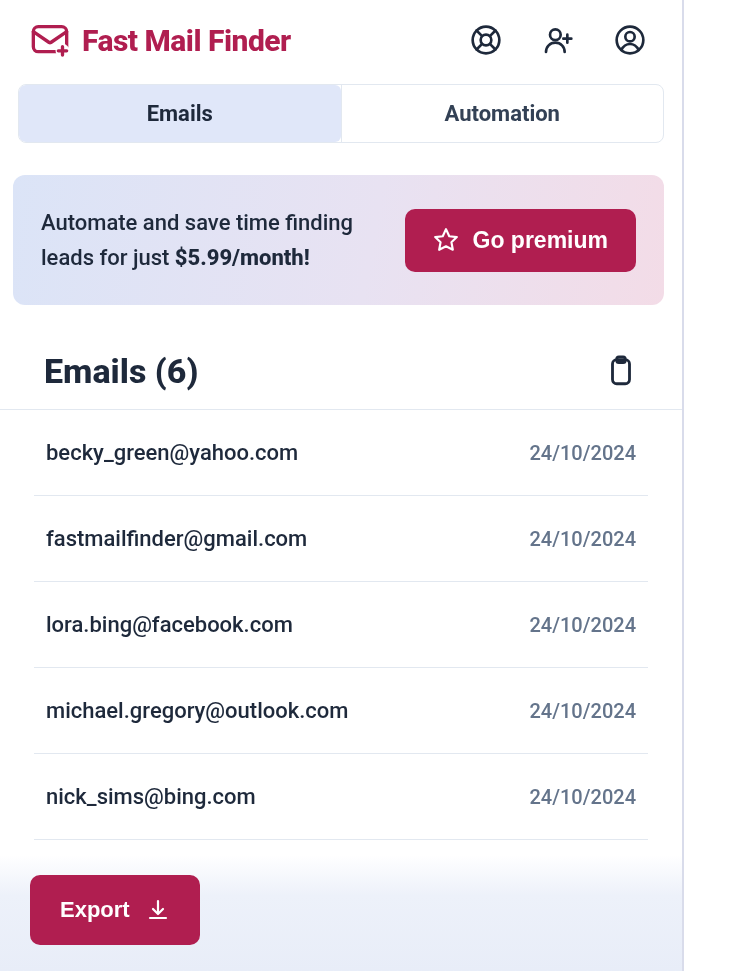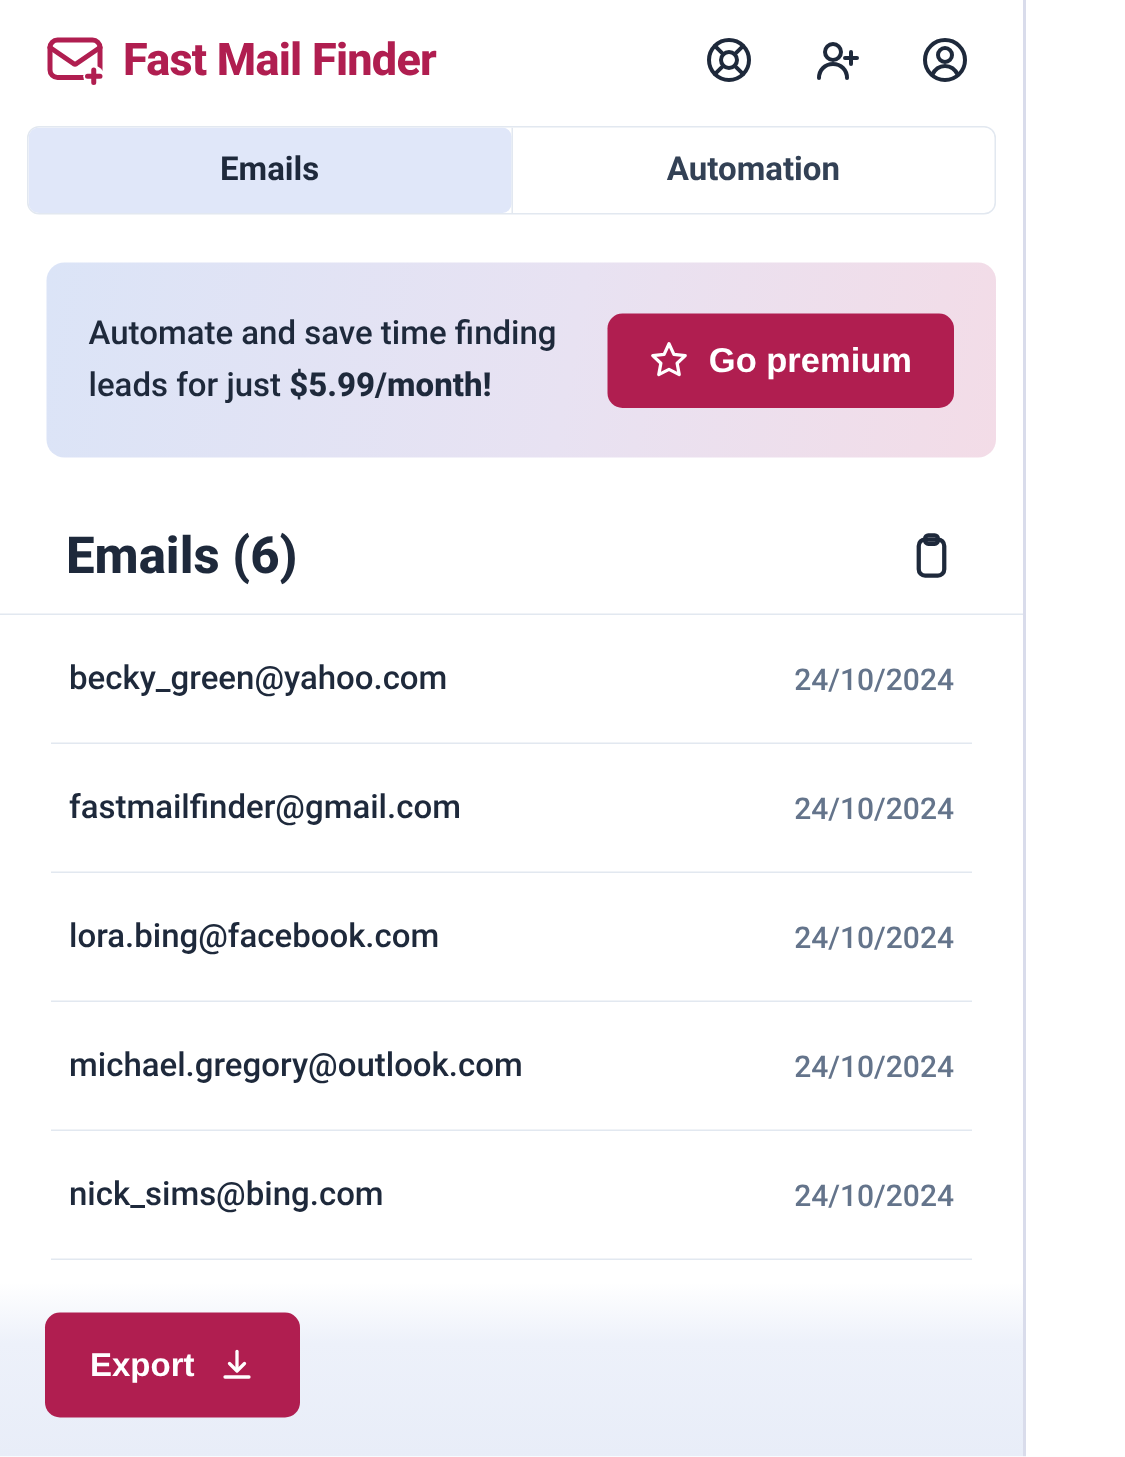--- a/index.html
+++ b/index.html
@@ -14,21 +14,21 @@
   .header-actions { display: flex; align-items: center; gap: 40px; padding-right: 6px; }
   .icon-btn { color: #1e293b; cursor: pointer; }
 
   
   .tabs { display: flex; margin: 12px 18px 0 18px; border: 1px solid #e2e8f0; border-radius: 8px; overflow: hidden; background: #fff; }
   .tab { flex: 1; text-align: center; padding: 16px 0; font-size: 22px; font-weight: 700; color: #334155; cursor: pointer; }
   .tab.active { background: #e0e7f9; color: #1e293b; border-radius: 6px; }
   .tab + .tab { border-left: 1px solid #e2e8f0; }
 
   
-  .promo { display: flex; align-items: center; justify-content: space-between; gap: 20px; margin: 32px 18px 0 31px; padding: 30px 28px; border-radius: 12px; background: linear-gradient(100deg, #dbe4f7 0%, #e8e2f2 55%, #f3dce7 100%); }
+  .promo { display: flex; align-items: center; justify-content: space-between; gap: 20px; margin: 32px 18px 0 13px; padding: 30px 28px; border-radius: 12px; background: linear-gradient(100deg, #dbe4f7 0%, #e8e2f2 55%, #f3dce7 100%); }
   .promo-text { font-size: 22px; color: #1e293b; line-height: 1.6; max-width: 380px; font-weight: 500; }
   .promo-text strong { font-weight: 800; }
   .premium-btn { display: flex; align-items: center; gap: 14px; background: #b01e50; color: #fff; font-size: 23px; font-weight: 700; padding: 18px 28px; border: none; border-radius: 10px; cursor: pointer; white-space: nowrap; }
 
   
   .list-heading-row { display: flex; align-items: center; justify-content: space-between; padding: 46px 44px 18px 44px; gap: 38px; }
   .list-heading { font-size: 34px; font-weight: 800; color: #1e293b; }
   .clipboard-btn { color: #1e293b; cursor: pointer; }
 
   

